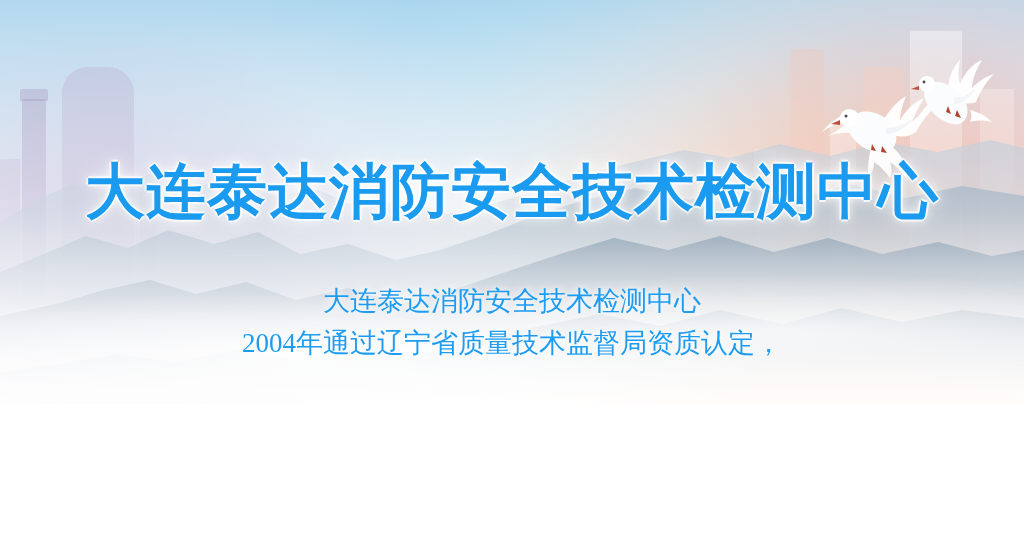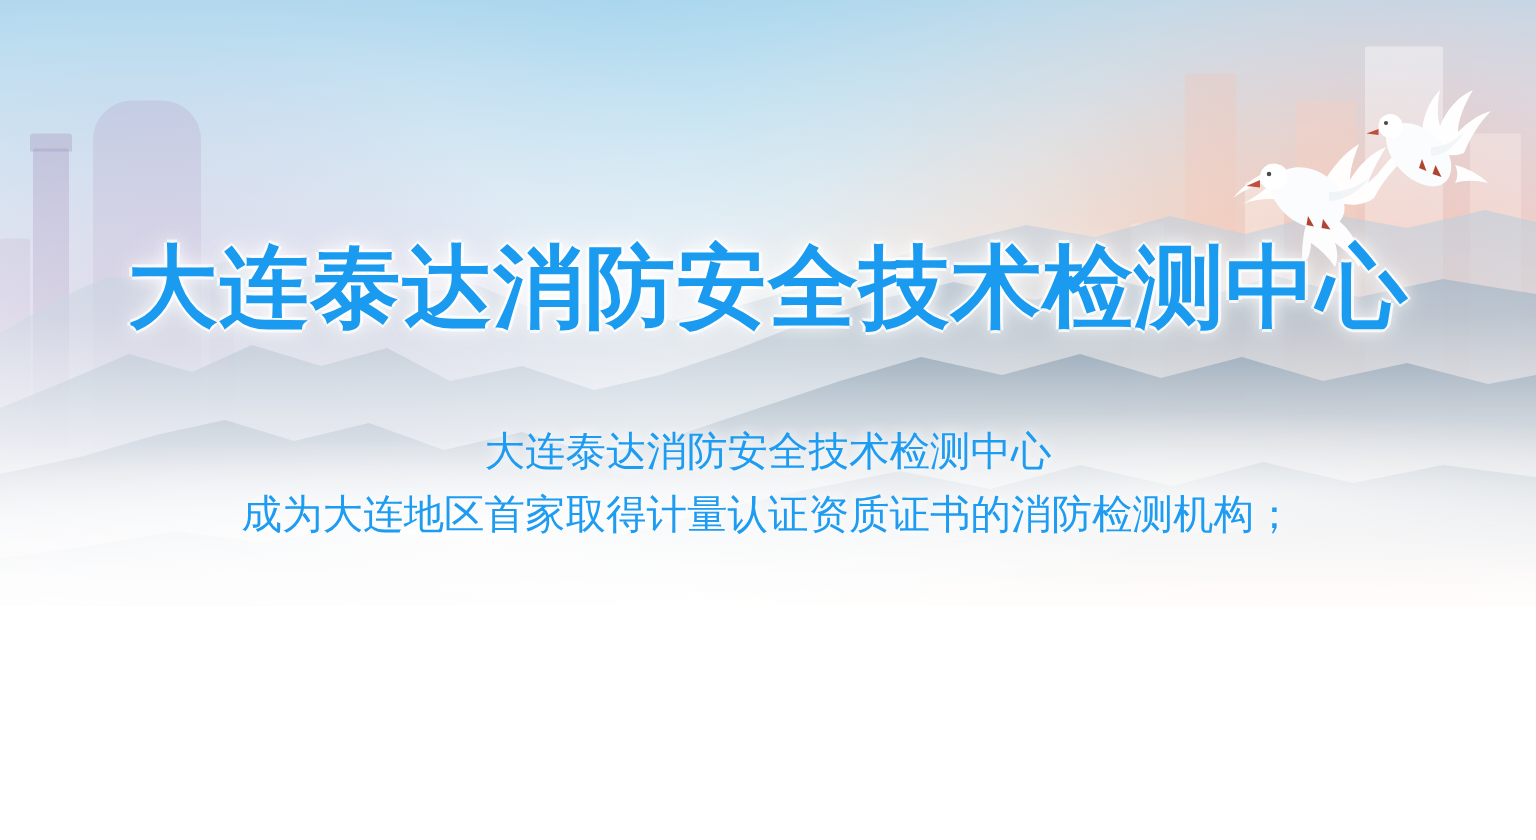--- a/index.html
+++ b/index.html
@@ -325,16 +325,16 @@
         <path fill="#b0452f" d="M59,54 l4,8 l-6,-2 Z"></path>
         <path fill="#e5edf3" opacity="0.5" d="M56,42 C64,42 72,38 78,32 C72,42 64,48 56,48 Z"></path>
       </g>
     </svg>
   </div>
 
   <div id="headline">大连泰达消防安全技术检测中心</div>
 
   <div id="subcopy">
     <span class="line">大连泰达消防安全技术检测中心</span>
-    <span class="line">成为大连地区首家取得计量认证资质证书的消防检测机构；</span>
+    <span class="line">2004年通过辽宁省质量技术监督局资质认定，</span>
   </div>
 
 </div>
 
 </body></html>

